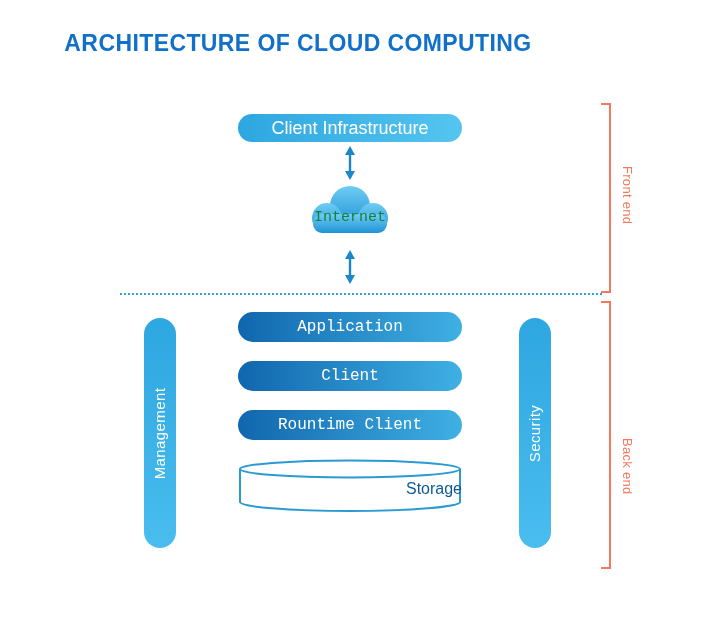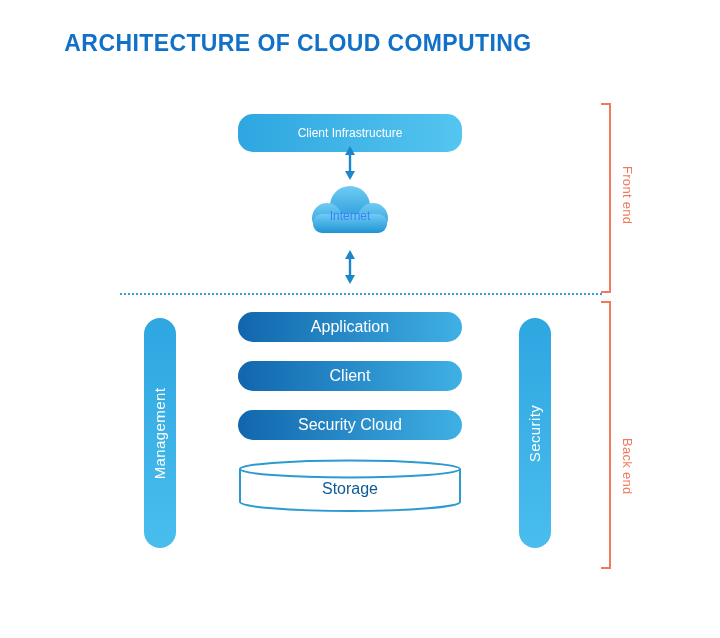--- a/index.html
+++ b/index.html
@@ -6,53 +6,53 @@
   .stage{
     position:relative;width:720px;height:638px;background:#ffffff;
     font-family:"Liberation Sans",sans-serif;overflow:hidden;
   }
   .title{
     position:absolute;top:30px;left:0;width:596px;text-align:center;
     font-size:23px;font-weight:800;letter-spacing:.4px;color:#1171c9;
   }
   
   .hpill{
-    position:absolute;left:238px;width:224px;height:38px;border-radius:15px;
+    position:absolute;left:238px;width:224px;height:28px;border-radius:15px;
     background:linear-gradient(90deg,#2ea6e0,#55c5f0);
-    color:#ffffff;font-size:12px;display:flex;align-items:center;justify-content:center;
+    color:#ffffff;font-size:18px;display:flex;align-items:center;justify-content:center;
   }
   
   .box{
     position:absolute;left:238px;width:224px;height:30px;border-radius:15px;
     background:linear-gradient(90deg,#1166ad,#3fb0e4);
-    color:#ffffff;font-size:16px;display:flex;align-items:center;justify-content:center;
+    color:#ffffff;font-size:16px;display:flex;align-items:center;justify-content:center;font-family:Liberation Mono, monospace;
   }
   
   .vpill{
     position:absolute;top:318px;width:32px;height:230px;border-radius:16px;
     background:linear-gradient(180deg,#2ea6e0,#49bdee);
     display:flex;align-items:center;justify-content:center;
   }
   .vpill span{
     transform:rotate(-90deg);white-space:nowrap;color:#ffffff;
     font-size:15px;letter-spacing:.4px;
   }
   .arrow{position:absolute;left:342px;width:16px;height:34px;}
   .cloud{position:absolute;left:297px;top:180px;width:106px;height:68px;}
   .internet-label{
     position:absolute;left:297px;top:209px;width:106px;text-align:center;
-    color:#3b82f6;font-size:12px;
+    color:#15803d;font-size:15px;font-family:Liberation Mono, monospace;
   }
   .divider{
     position:absolute;left:120px;top:293px;width:482px;height:0;
     border-top:2px dotted #2fa1dd;
   }
   .cylinder{position:absolute;left:238px;top:459px;width:224px;height:54px;}
   .storage-label{
-    position:absolute;left:238px;top:480px;width:224px;text-align:center;
+    position:absolute;left:238px;top:480px;width:224px;text-align:right;
     color:#0e5a96;font-size:16px;
   }
   
   .bracket{
     position:absolute;left:601px;width:8px;
     border-right:2px solid #f4795c;border-top:2px solid #f4795c;border-bottom:2px solid #f4795c;
   }
   .bracket.front{top:103px;height:186px;}
   .bracket.back{top:301px;height:264px;}
   .vlabel{
@@ -104,21 +104,21 @@
       <polygon points="8,34 3,25 13,25" fill="#1b86c9"></polygon>
     </svg>
   </div>
 
   <div class="divider"></div>
 
   <div class="box" style="top:312px">Application</div>
 
   <div class="box" style="top:361px">Client</div>
 
-  <div class="box" style="top:410px">Security Cloud</div>
+  <div class="box" style="top:410px">Rountime Client</div>
 
   <div class="cylinder">
     <svg width="224" height="54" viewBox="0 0 224 54">
       <path d="M 2 10 L 2 43 A 110 9 0 0 0 222 43 L 222 10" fill="#ffffff" stroke="#2b9ad2" stroke-width="2"></path>
       <ellipse cx="112" cy="10" rx="110" ry="8.5" fill="#ffffff" stroke="#2b9ad2" stroke-width="2"></ellipse>
     </svg>
   </div>
   <div class="storage-label">Storage</div>
 
 

